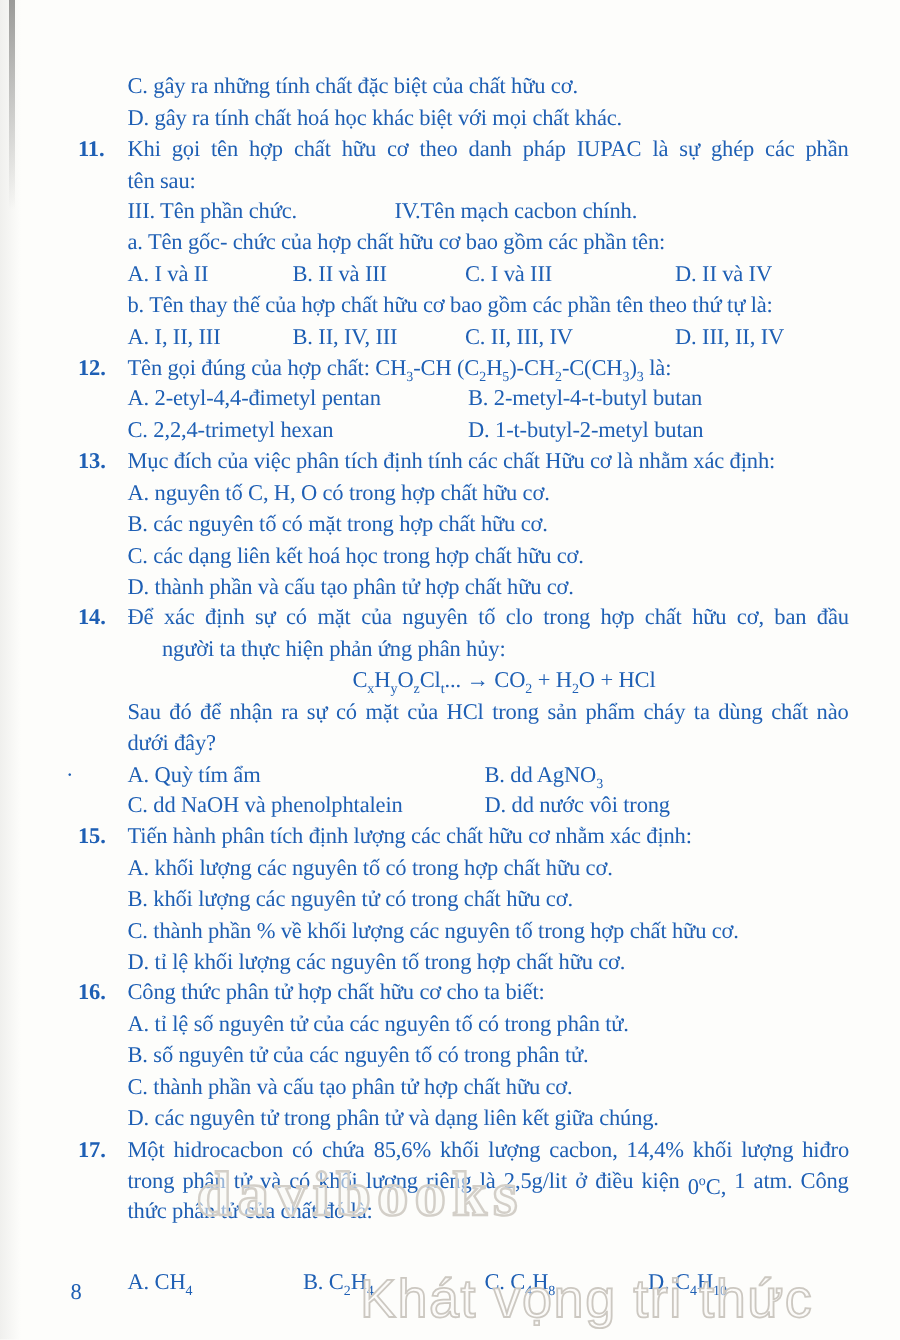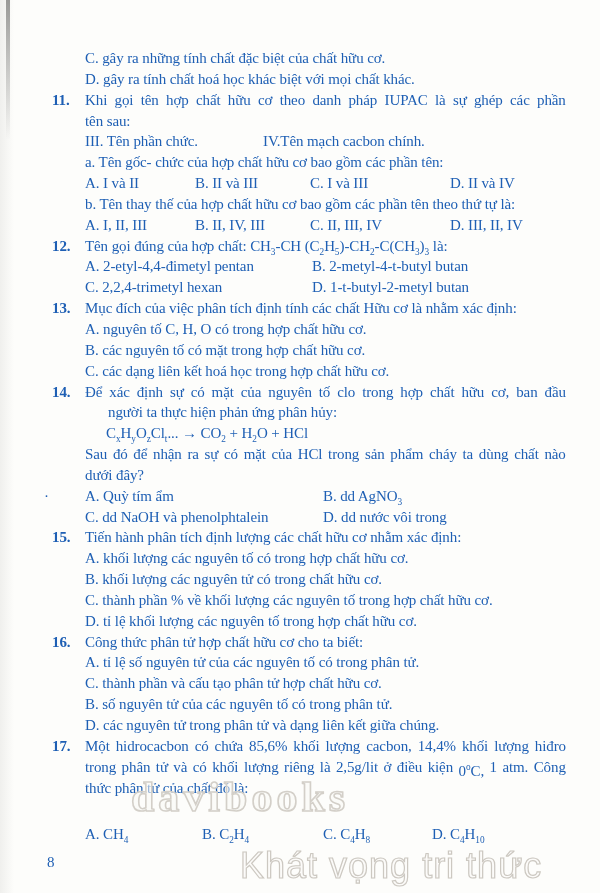--- a/index.html
+++ b/index.html
@@ -27,21 +27,21 @@
   .line{
     position:relative;height:20.85px;line-height:20.85px;
     padding-left:85px;font-size:15px;letter-spacing:-0.1px;
     white-space:nowrap;
   }
   .qnum{position:absolute;left:52px;font-weight:bold;}
   .mark{position:absolute;left:44px;}
   .just{display:flex;justify-content:space-between;padding-right:34px;}
   .just .w{flex:0 0 auto;}
   .ind2{padding-left:108px;}
-  .l-center{text-align:left;padding-right:34px;margin-left:21px;}
+  .l-center{text-align:center;padding-right:34px;margin-left:21px;}
   .cell{display:inline-block;}
   .l-roman .c1{width:178px;}
   .l-abcd .c1{width:110px;}  .l-abcd .c2{width:115px;}  .l-abcd .c3{width:140px;}
   .l-abcd2 .c1{width:117px;} .l-abcd2 .c2{width:121px;} .l-abcd2 .c3{width:109px;margin-top:26px;}
   .l-ab .c1{width:227px;}
   .l-ab2 .c1{width:238px;}
   sub{font-size:0.62em;letter-spacing:0;}
   sup{font-size:0.62em;letter-spacing:0;}
   .wm-brand{
     position:absolute;left:131px;top:773px;z-index:5;pointer-events:none;
@@ -94,20 +94,21 @@
       <div class="line l-abcd"><span class="cell c1">A. I và II</span><span class="cell c2">B. II và III</span><span class="cell c3">C. I và III</span><span class="cell c4">D. II và IV</span></div>
       <div class="line"><span class="txt">b. Tên thay thế của hợp chất hữu cơ bao gồm các phần tên theo thứ tự là:</span></div>
       <div class="line l-abcd"><span class="cell c1">A. I, II, III</span><span class="cell c2">B. II, IV, III</span><span class="cell c3">C. II, III, IV</span><span class="cell c4">D. III, II, IV</span></div>
       <div class="line"><span class="qnum">12.</span><span class="txt">Tên gọi đúng của hợp chất: CH<sub>3</sub>-CH (C<sub>2</sub>H<sub>5</sub>)-CH<sub>2</sub>-C(CH<sub>3</sub>)<sub>3</sub> là:</span></div>
       <div class="line l-ab"><span class="cell c1">A. 2-etyl-4,4-đimetyl pentan</span><span class="cell c2">B. 2-metyl-4-t-butyl butan</span></div>
       <div class="line l-ab"><span class="cell c1">C. 2,2,4-trimetyl hexan</span><span class="cell c2">D. 1-t-butyl-2-metyl butan</span></div>
       <div class="line"><span class="qnum">13.</span><span class="txt">Mục đích của việc phân tích định tính các chất Hữu cơ là nhằm xác định:</span></div>
       <div class="line"><span class="txt">A. nguyên tố C, H, O có trong hợp chất hữu cơ.</span></div>
       <div class="line"><span class="txt">B. các nguyên tố có mặt trong hợp chất hữu cơ.</span></div>
       <div class="line"><span class="txt">C. các dạng liên kết hoá học trong hợp chất hữu cơ.</span></div>
+      <div class="line"><span class="txt">D. thành phần và cấu tạo phân tử hợp chất hữu cơ.</span></div>
       <div class="line just">
         <span class="qnum">14.</span>
         <span class="w">Để</span>
         <span class="w">xác</span>
         <span class="w">định</span>
         <span class="w">sự</span>
         <span class="w">có</span>
         <span class="w">mặt</span>
         <span class="w">của</span>
         <span class="w">nguyên</span>
@@ -146,22 +147,22 @@
       <div class="line"><span class="txt">dưới đây?</span></div>
       <div class="line l-ab2"><span class="cell c1">A. Quỳ tím ẩm</span><span class="cell c2">B. dd AgNO<sub>3</sub></span><span class="mark">·</span></div>
       <div class="line l-ab2"><span class="cell c1">C. dd NaOH và phenolphtalein</span><span class="cell c2">D. dd nước vôi trong</span></div>
       <div class="line"><span class="qnum">15.</span><span class="txt">Tiến hành phân tích định lượng các chất hữu cơ nhằm xác định:</span></div>
       <div class="line"><span class="txt">A. khối lượng các nguyên tố có trong hợp chất hữu cơ.</span></div>
       <div class="line"><span class="txt">B. khối lượng các nguyên tử có trong chất hữu cơ.</span></div>
       <div class="line"><span class="txt">C. thành phần % về khối lượng các nguyên tố trong hợp chất hữu cơ.</span></div>
       <div class="line"><span class="txt">D. tỉ lệ khối lượng các nguyên tố trong hợp chất hữu cơ.</span></div>
       <div class="line"><span class="qnum">16.</span><span class="txt">Công thức phân tử hợp chất hữu cơ cho ta biết:</span></div>
       <div class="line"><span class="txt">A. tỉ lệ số nguyên tử của các nguyên tố có trong phân tử.</span></div>
+      <div class="line"><span class="txt">B. số nguyên tử của các nguyên tố có trong phân tử.</span></div>
       <div class="line"><span class="txt">C. thành phần và cấu tạo phân tử hợp chất hữu cơ.</span></div>
-      <div class="line"><span class="txt">B. số nguyên tử của các nguyên tố có trong phân tử.</span></div>
       <div class="line"><span class="txt">D. các nguyên tử trong phân tử và dạng liên kết giữa chúng.</span></div>
       <div class="line just">
         <span class="qnum">17.</span>
         <span class="w">Một</span>
         <span class="w">hidrocacbon</span>
         <span class="w">có</span>
         <span class="w">chứa</span>
         <span class="w">85,6%</span>
         <span class="w">khối</span>
         <span class="w">lượng</span>

